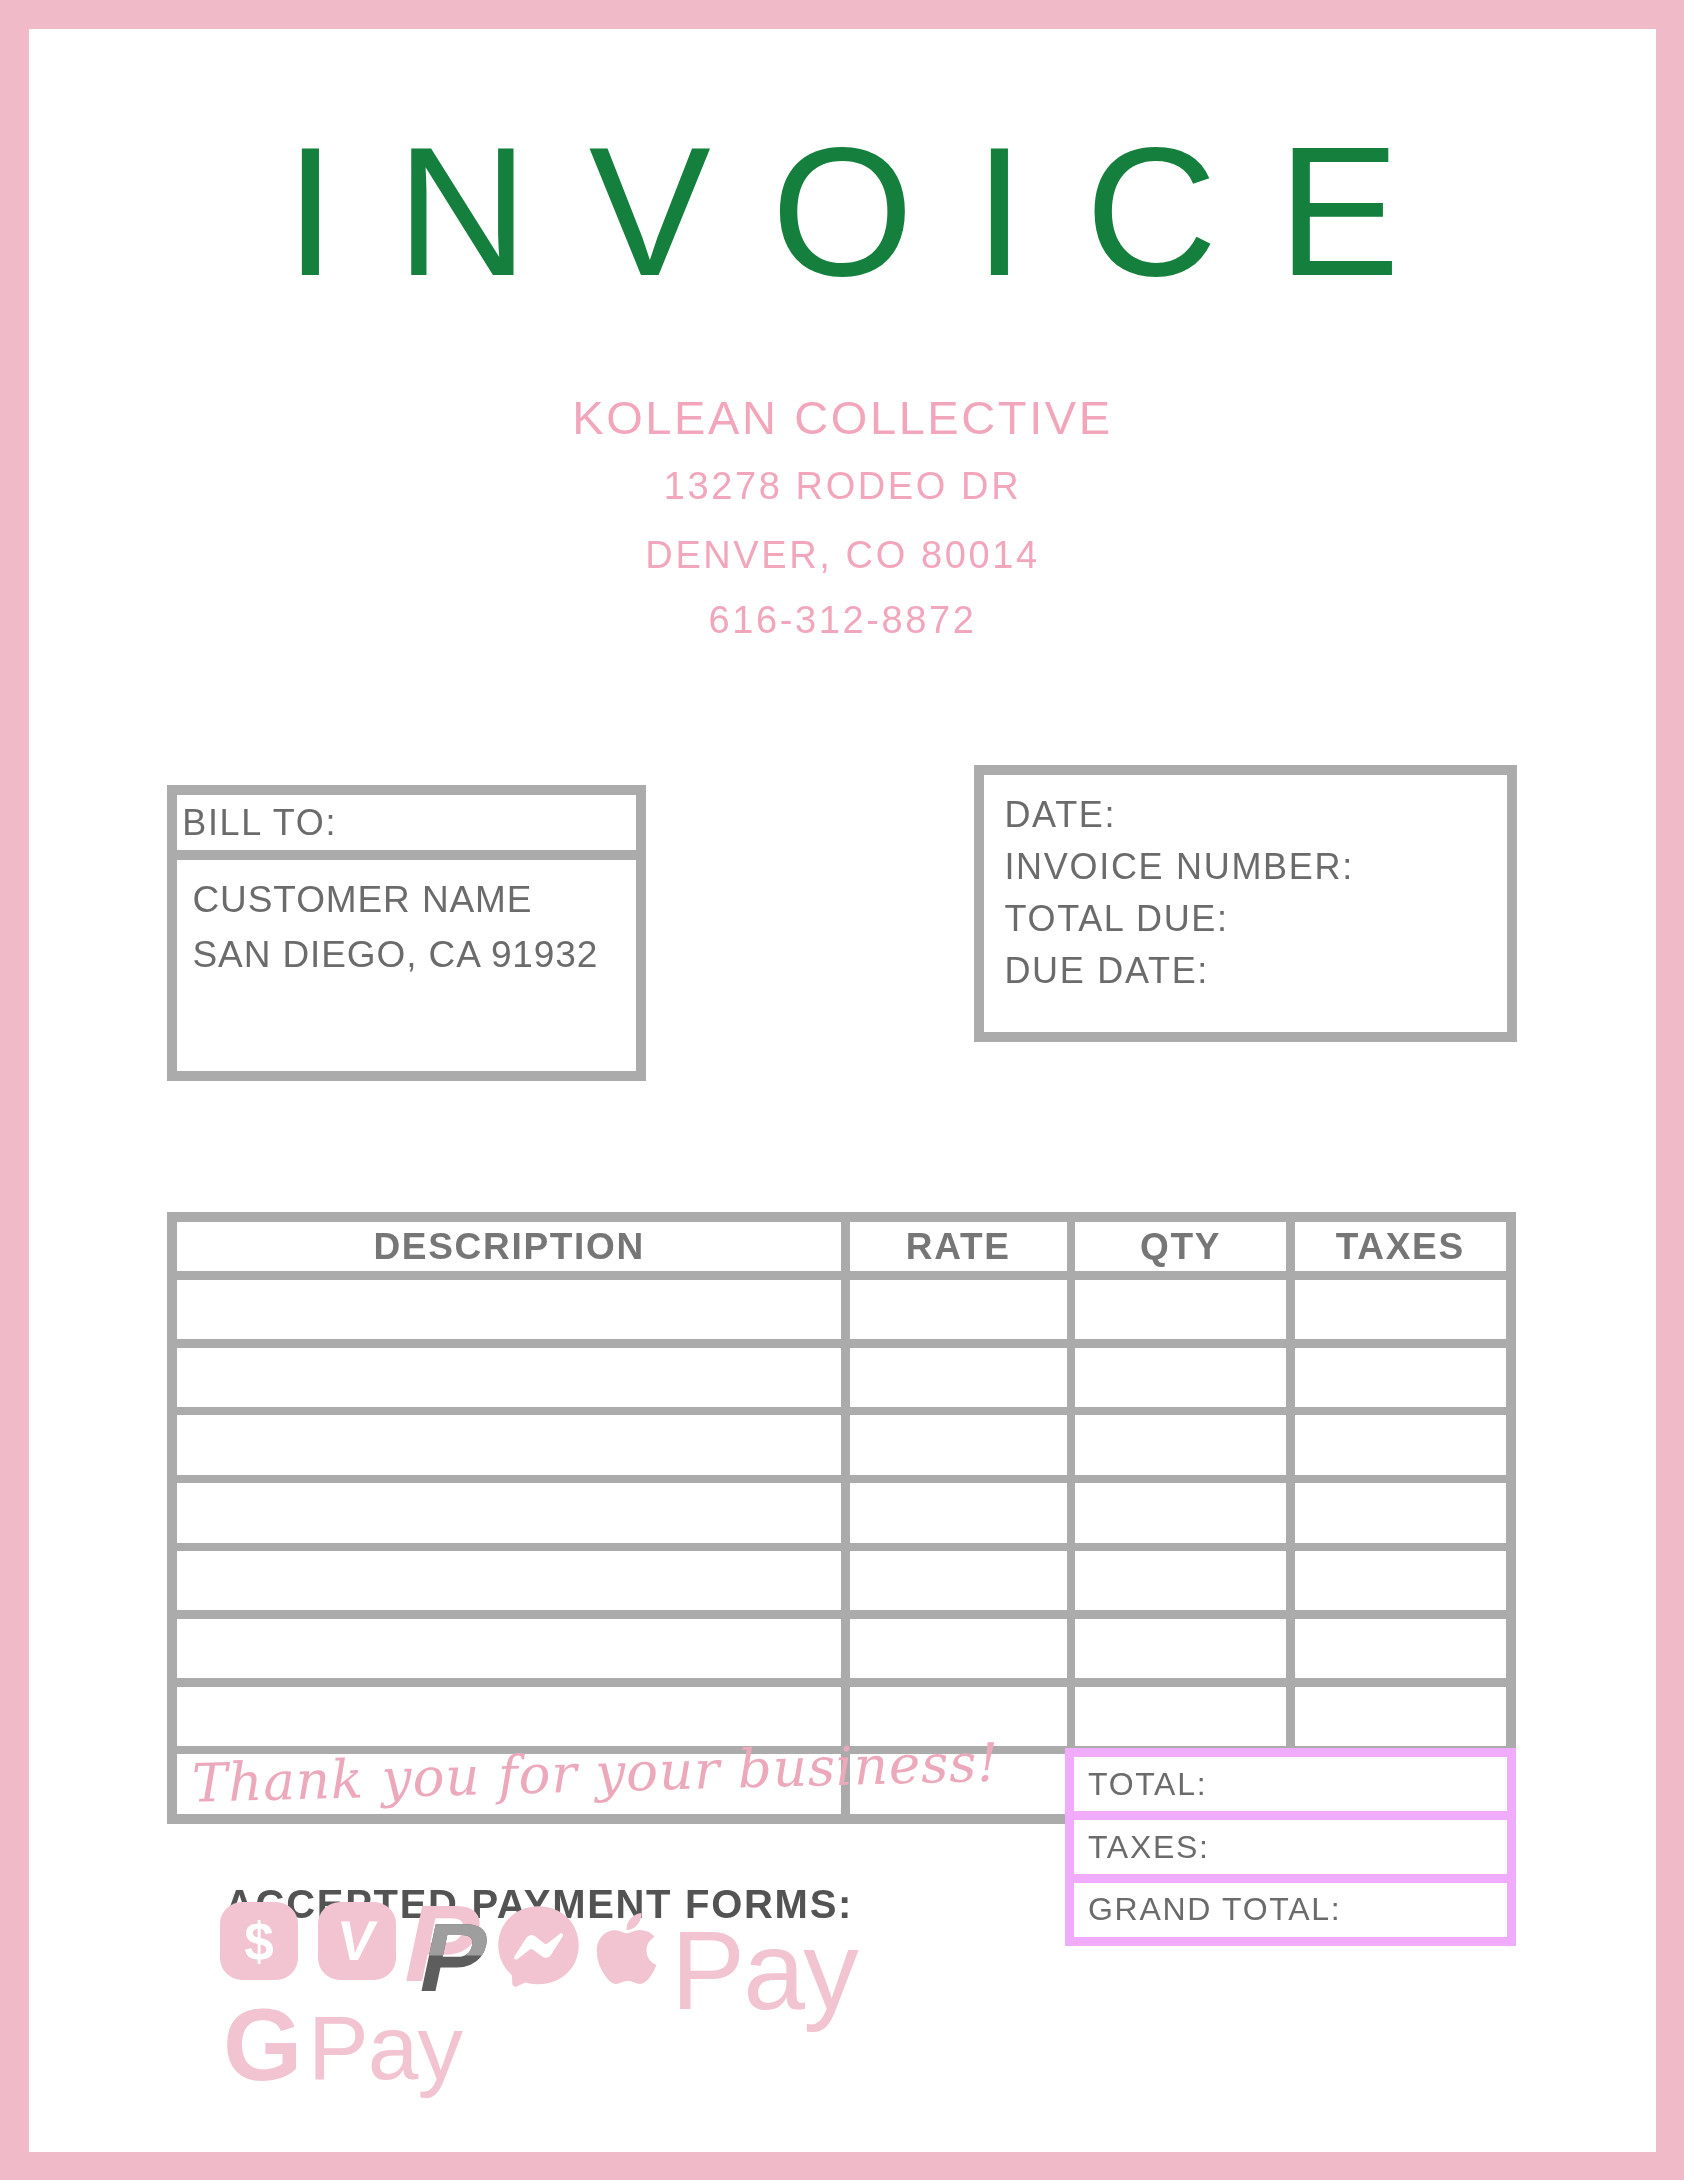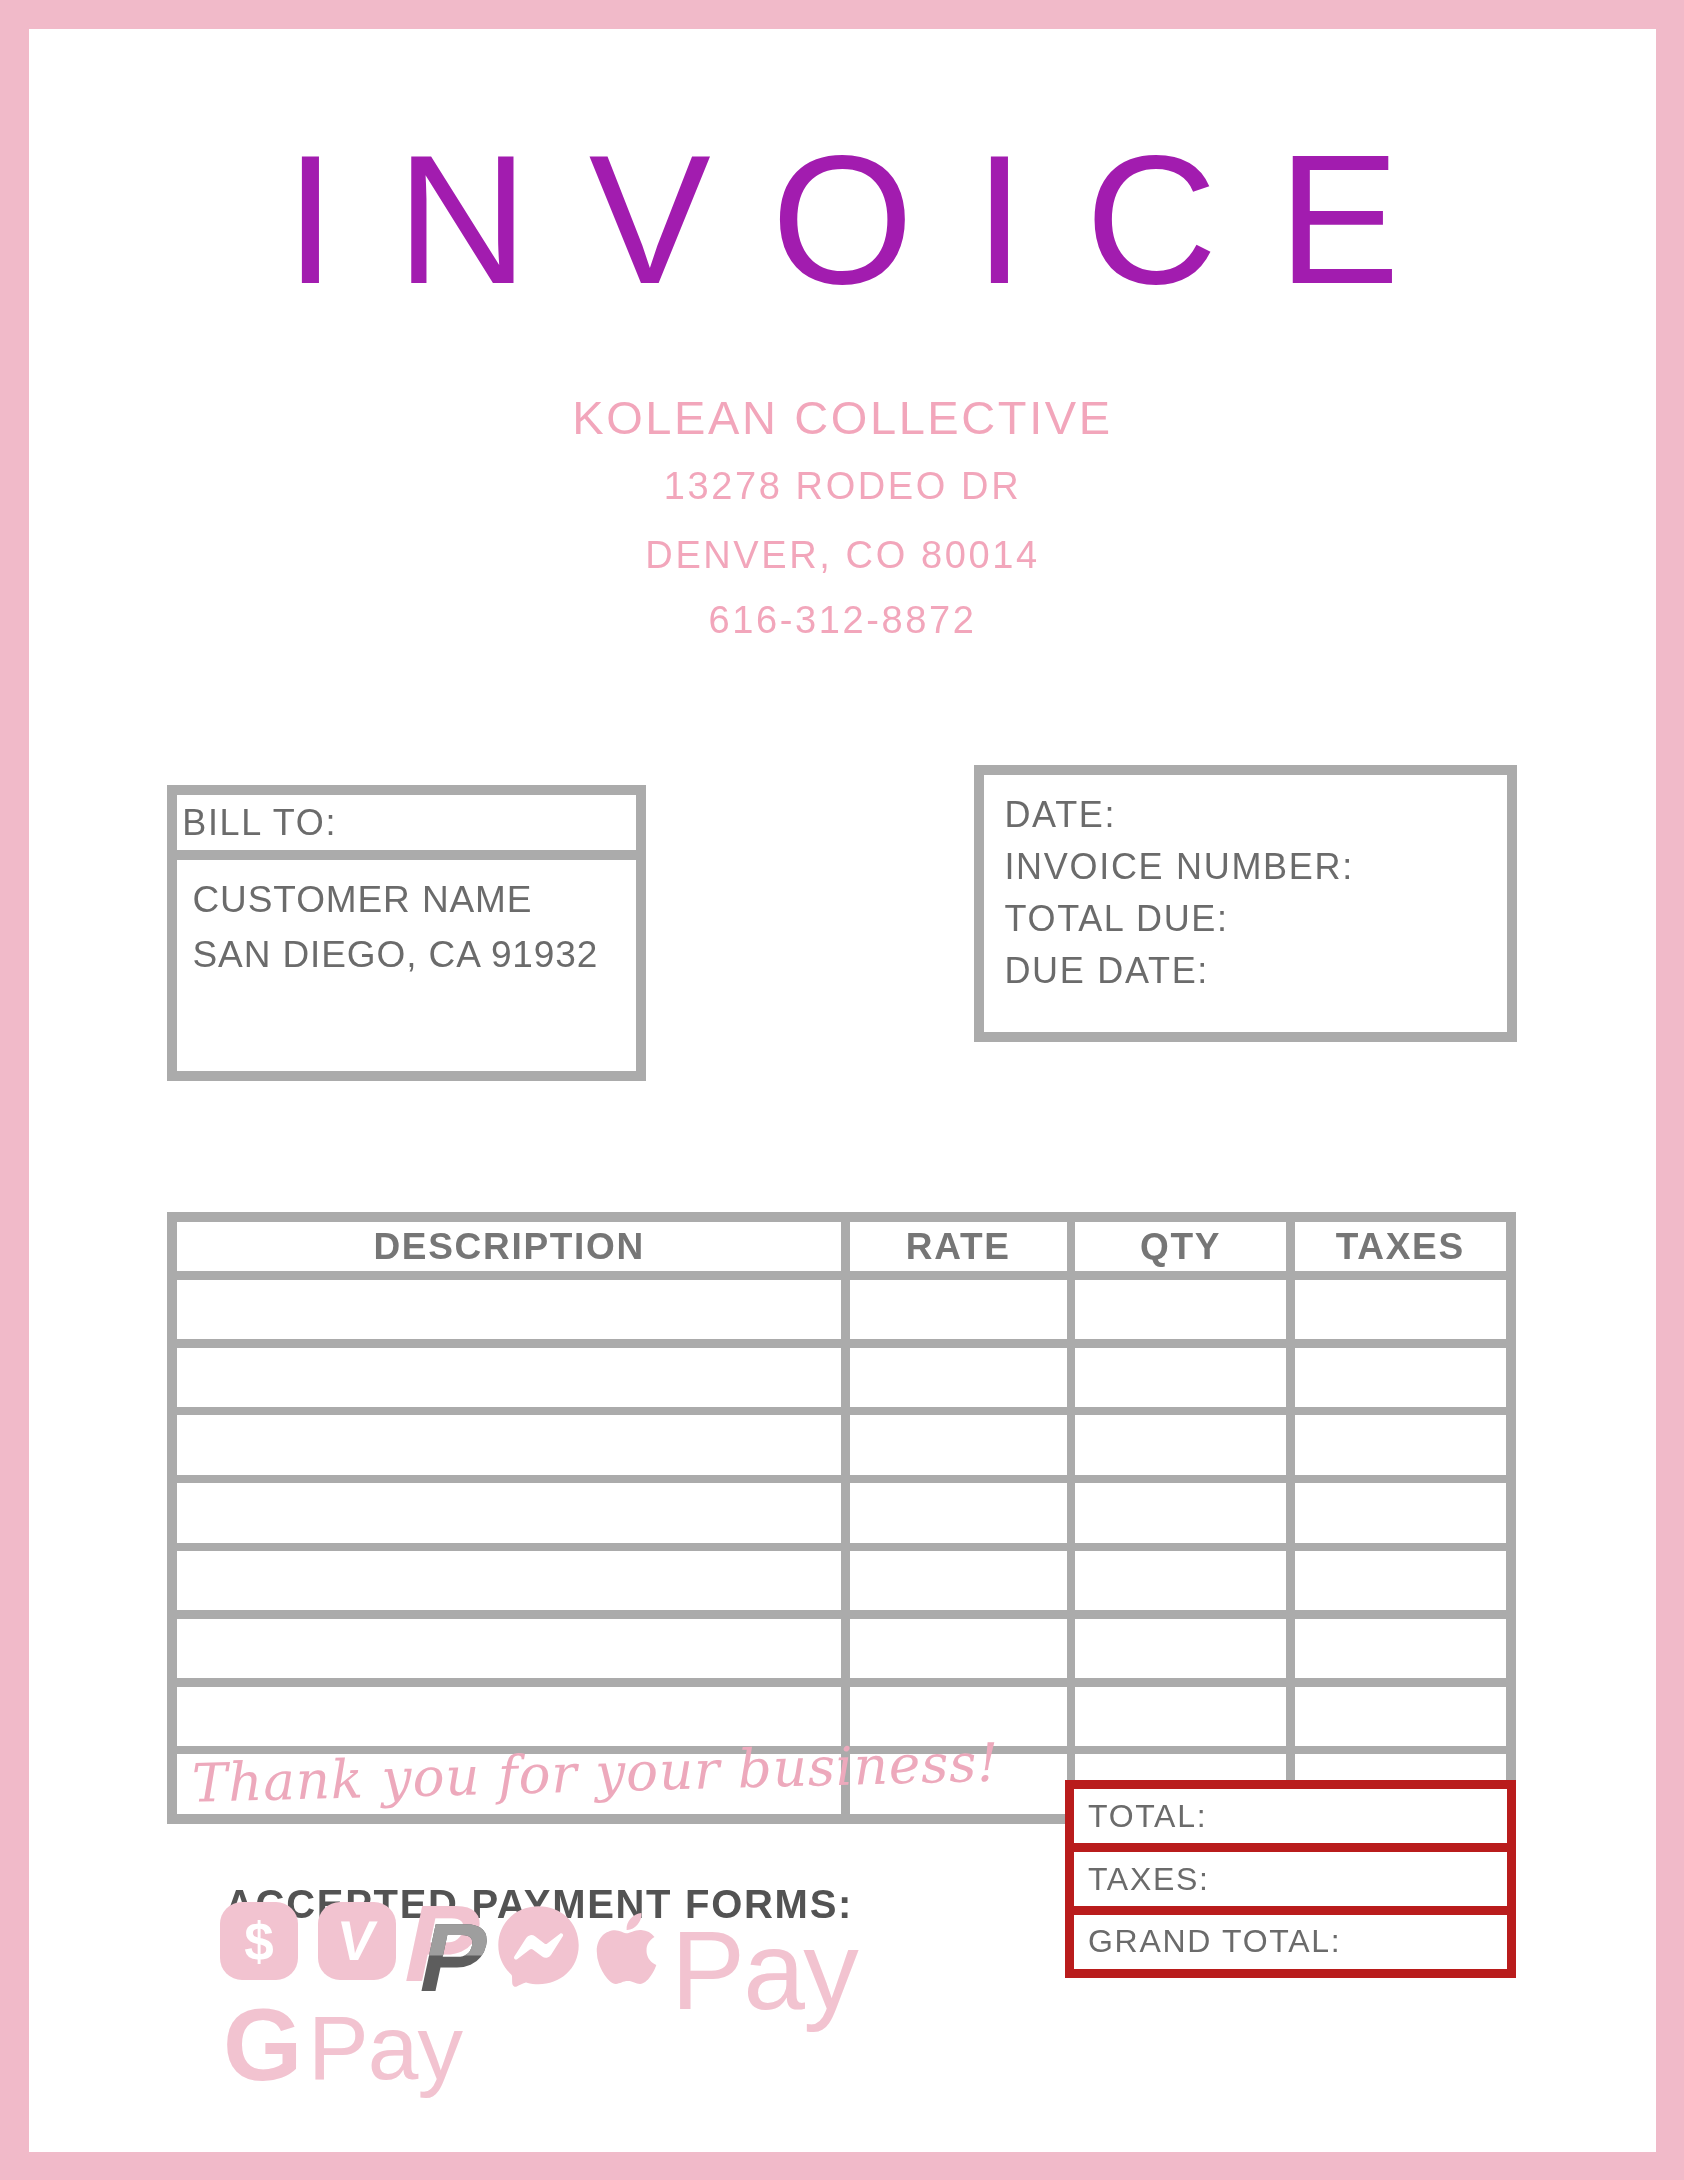--- a/index.html
+++ b/index.html
@@ -6,22 +6,22 @@
   body{
     width:1685px;height:2181px;position:relative;background:#ffffff;
     font-family:"Liberation Sans",sans-serif;overflow:hidden;
   }
   .page-frame{
     position:absolute;inset:0;border:29px solid #f1bac9;box-sizing:border-box;
     pointer-events:none;z-index:50;
   }
   
   .invoice-title{
-    position:absolute;top:128px;left:0;right:0;text-align:center;
-    font-size:183px;font-weight:200;line-height:1;color:#a21caf;
+    position:absolute;top:120px;left:0;right:0;text-align:center;
+    font-size:183px;font-weight:200;line-height:1;color:#15803d;
     letter-spacing:0.33em;text-indent:0.33em;white-space:nowrap;
   }
   .biz-line{position:absolute;left:0;right:0;text-align:center;color:#f2a6bb;
     font-weight:300;line-height:1;letter-spacing:2.6px;white-space:nowrap;}
   .biz-name{top:394px;font-size:47px;}
   .biz-addr1{top:467px;font-size:38px;}
   .biz-addr2{top:536px;font-size:38px;}
   .biz-phone{top:601px;font-size:38px;}
   
   .billto-box{
@@ -51,22 +51,22 @@
     grid-template-rows:49px repeat(8,1fr);gap:8.5px;
   }
   .hcell{
     background:#fff;display:flex;align-items:center;justify-content:center;
     font-size:37px;font-weight:600;color:#767676;letter-spacing:1.7px;
   }
   .cell{background:#fff;}
   
   .totals-box{
     position:absolute;left:1065px;top:1748px;width:451px;height:198px;
-    background:#b91c1c;box-sizing:border-box;padding:9.4px;
-    display:flex;flex-direction:column;gap:8.5px;margin-top:32px;
+    background:#f0abfc;box-sizing:border-box;padding:9.4px;
+    display:flex;flex-direction:column;gap:8.5px;
   }
   .totals-cell{
     background:#fff;flex:1;display:flex;align-items:center;padding-left:13.6px;
     font-size:32px;color:#6b6b6b;font-weight:300;letter-spacing:1.7px;
   }
   
   .thanks{
     position:absolute;left:192px;top:1743px;width:596px;text-align:center;
     font-family:"DejaVu Serif",serif;font-style:italic;font-size:53px;line-height:1.25;
     color:#eda9bc;transform:rotate(-1.5deg);letter-spacing:0.9px;white-space:nowrap;

